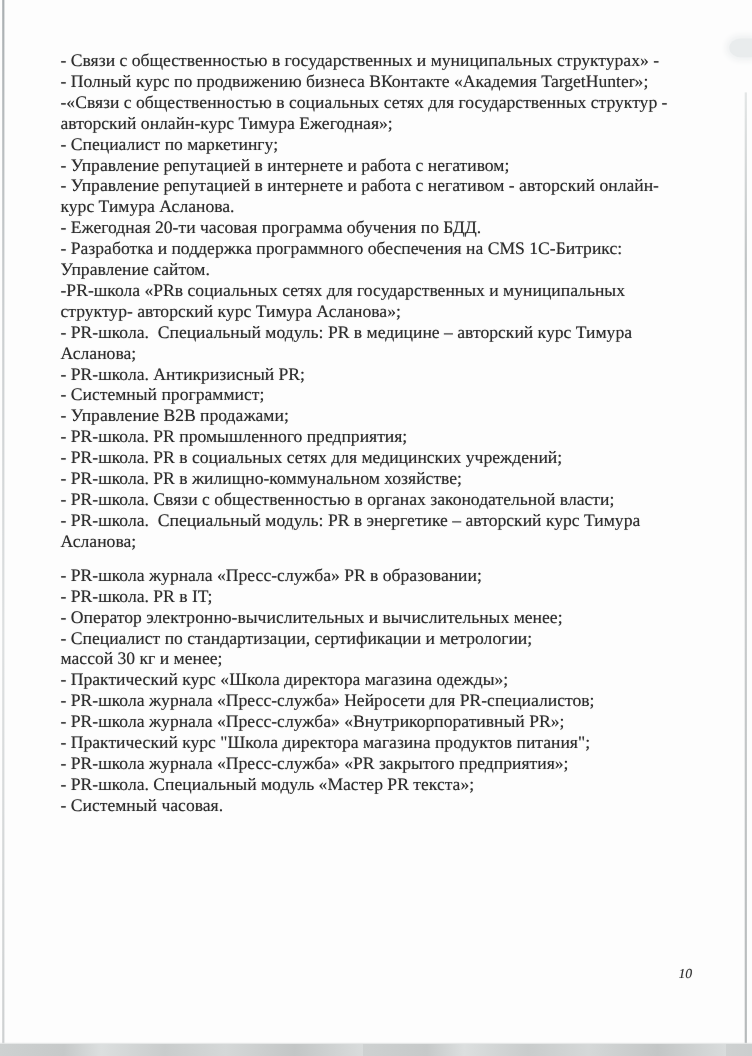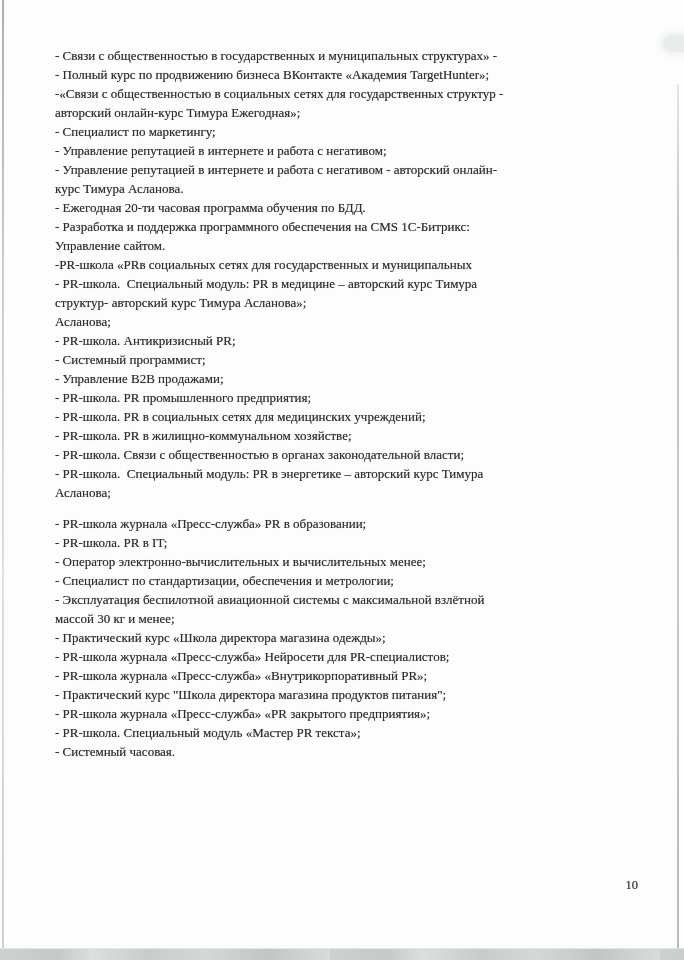--- a/index.html
+++ b/index.html
@@ -47,40 +47,41 @@
     background: #e9eced;
     border-radius: 50% 0 0 50%;
     box-shadow: 0 0 6px 3px #eef0f1;
   }
   
   .text-block {
     position: absolute;
     left: 55px;
     top: 46px;
     color: #2e2e2e;
-    font-size: 13px;
+    font-size: 16px;
     text-shadow: 0 0 0.7px rgba(46,46,46,0.55);
   }
   .line {
     white-space: pre;
     height: 19px;
     line-height: 19px;
   }
   .line.blank {
     height: 12px;
   }
   .page-number {
     position: absolute;
     left: 608px;
     top: 878px;
     width: 30px;
-    text-align: right;
+    text-align: center;
     font-size: 12.5px;
     color: #333333;
     text-shadow: 0 0 0.7px rgba(51,51,51,0.5);
+    font-style: italic;
   }
 </style>
 </head>
 <body>
 
 <div class="sheet">
   <div class="edge-left"></div>
   <div class="edge-right"></div>
   <div class="edge-bottom"></div>
   <div class="smudge-topright"></div>
@@ -91,38 +92,37 @@
       <div class="line">-«Связи с общественностью в социальных сетях для государственных структур -</div>
       <div class="line">авторский онлайн-курс Тимура Ежегодная»;</div>
       <div class="line">- Специалист по маркетингу;</div>
       <div class="line">- Управление репутацией в интернете и работа с негативом;</div>
       <div class="line">- Управление репутацией в интернете и работа с негативом - авторский онлайн-</div>
       <div class="line">курс Тимура Асланова.</div>
       <div class="line">- Ежегодная 20-ти часовая программа обучения по БДД.</div>
       <div class="line">- Разработка и поддержка программного обеспечения на CMS 1С-Битрикс:</div>
       <div class="line">Управление сайтом.</div>
       <div class="line">-PR-школа «PRв социальных сетях для государственных и муниципальных</div>
+      <div class="line">структур- авторский курс Тимура Асланова»;</div>
       <div class="line">- PR-школа.  Специальный модуль: PR в медицине – авторский курс Тимура</div>
-      <div class="line">структур- авторский курс Тимура Асланова»;</div>
       <div class="line">Асланова;</div>
       <div class="line">- PR-школа. Антикризисный PR;</div>
       <div class="line">- Системный программист;</div>
       <div class="line">- Управление B2B продажами;</div>
       <div class="line">- PR-школа. PR промышленного предприятия;</div>
       <div class="line">- PR-школа. PR в социальных сетях для медицинских учреждений;</div>
       <div class="line">- PR-школа. PR в жилищно-коммунальном хозяйстве;</div>
       <div class="line">- PR-школа. Связи с общественностью в органах законодательной власти;</div>
       <div class="line">- PR-школа.  Специальный модуль: PR в энергетике – авторский курс Тимура</div>
       <div class="line">Асланова;</div>
       <div class="line blank"></div>
       <div class="line">- PR-школа журнала «Пресс-служба» PR в образовании;</div>
       <div class="line">- PR-школа. PR в IT;</div>
       <div class="line">- Оператор электронно-вычислительных и вычислительных менее;</div>
-      <div class="line">- Специалист по стандартизации, обеспечения и метрологии;</div>
-      <div class="line">- Эксплуатация беспилотной авиационной системы с максимальной взлётной</div>
+      <div class="line">- Специалист по стандартизации, сертификации и метрологии;</div>
       <div class="line">массой 30 кг и менее;</div>
       <div class="line">- Практический курс «Школа директора магазина одежды»;</div>
       <div class="line">- PR-школа журнала «Пресс-служба» Нейросети для PR-специалистов;</div>
       <div class="line">- PR-школа журнала «Пресс-служба» «Внутрикорпоративный PR»;</div>
       <div class="line">- Практический курс "Школа директора магазина продуктов питания";</div>
       <div class="line">- PR-школа журнала «Пресс-служба» «PR закрытого предприятия»;</div>
       <div class="line">- PR-школа. Специальный модуль «Мастер PR текста»;</div>
       <div class="line">- Системный часовая.</div>
     </div>
 

